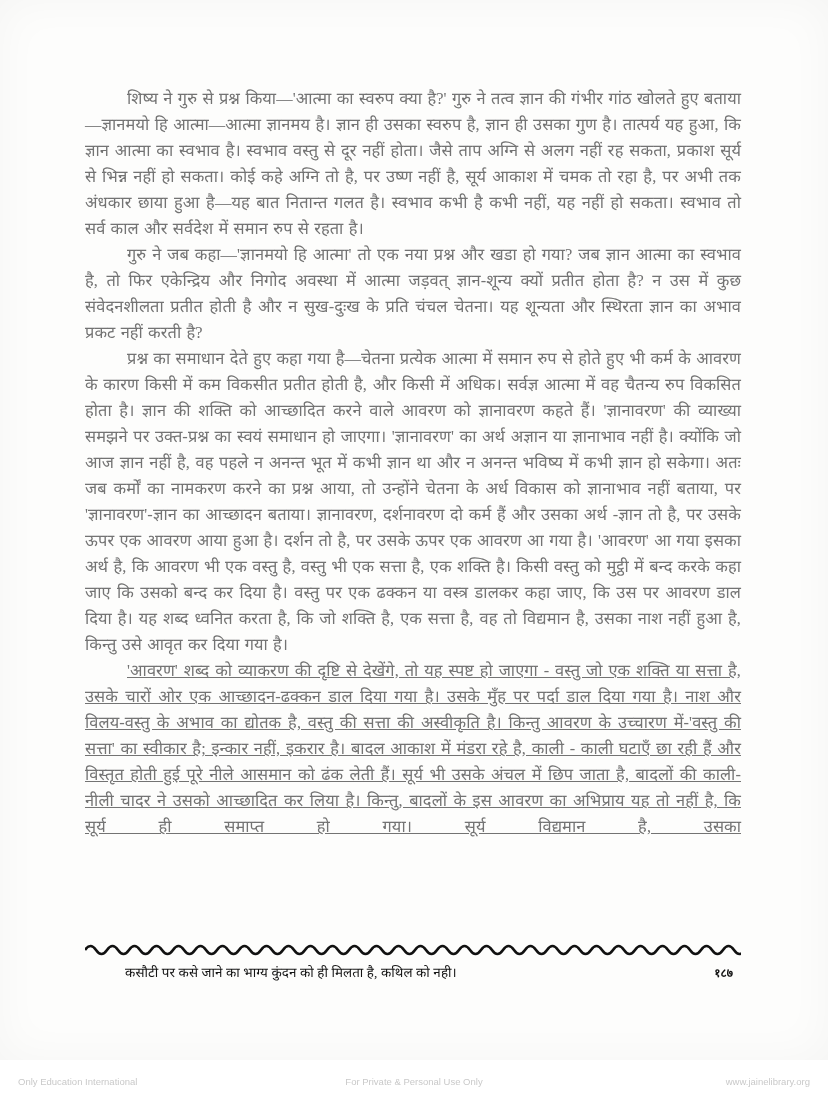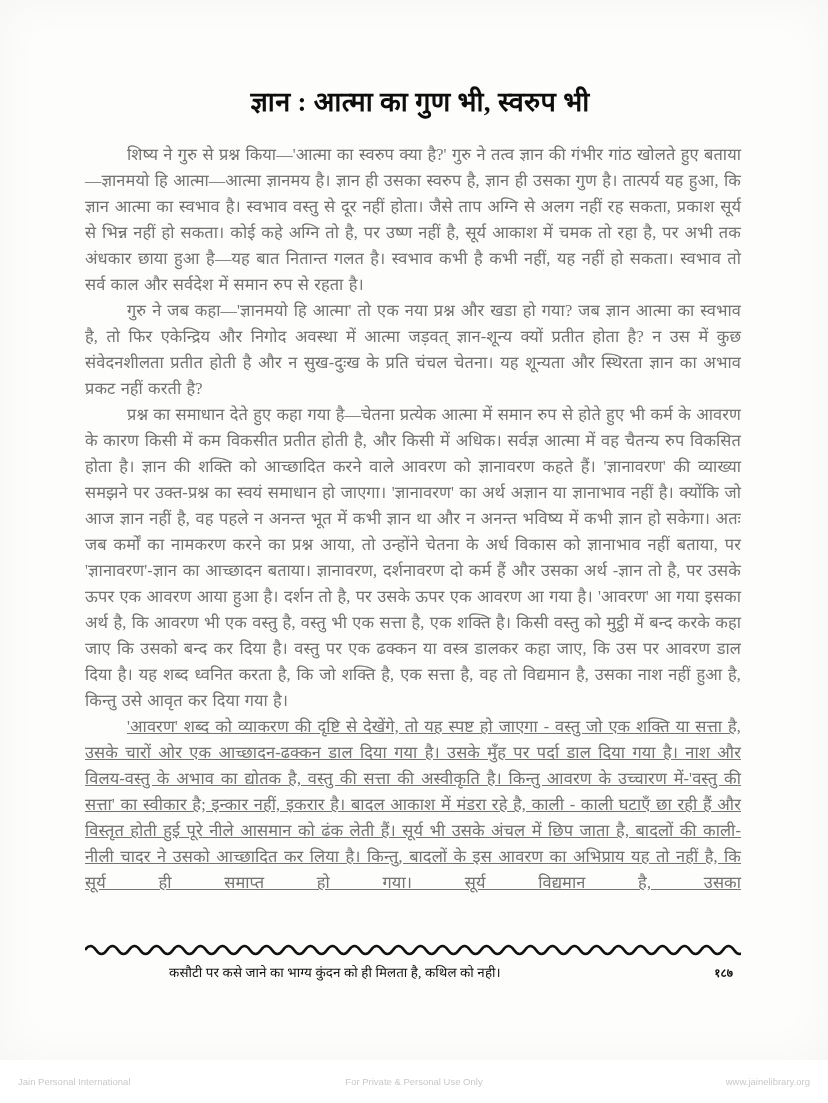--- a/index.html
+++ b/index.html
@@ -102,21 +102,21 @@
     top: 963px;
     width: 656px;
     display: flex;
     align-items: baseline;
     justify-content: space-between;
   }
   .footer-quote {
     font-family: "Liberation Serif", "DejaVu Serif", serif;
     font-size: 13.4px;
     color: #141414;
-    margin-left: 84px;
+    margin-left: 40px;
     letter-spacing: 0.1px;
   }
   .folio {
     font-family: "Liberation Serif", "DejaVu Serif", serif;
     font-size: 12px;
     font-weight: 700;
     color: #101010;
     margin-right: 8px;
   }
 
@@ -144,21 +144,20 @@
 </head>
 <body>
 
 <div class="page">
 
   <div class="scan">
     <div class="edge-shadow"></div>
 
     <div class="content">
 
-      <h1 class="title">ज्ञान : आत्मा का गुण भी, स्वरुप भी</h1>
 
 
       <div class="body-text">
         <p>शिष्य ने गुरु से प्रश्न किया—'आत्मा का स्वरुप क्या है?' गुरु ने तत्व ज्ञान की गंभीर गांठ खोलते हुए बताया—ज्ञानमयो हि आत्मा—आत्मा ज्ञानमय है। ज्ञान ही उसका स्वरुप है, ज्ञान ही उसका गुण है। तात्पर्य यह हुआ, कि ज्ञान आत्मा का स्वभाव है। स्वभाव वस्तु से दूर नहीं होता। जैसे ताप अग्नि से अलग नहीं रह सकता, प्रकाश सूर्य से भिन्न नहीं हो सकता। कोई कहे अग्नि तो है, पर उष्ण नहीं है, सूर्य आकाश में चमक तो रहा है, पर अभी तक अंधकार छाया हुआ है—यह बात नितान्त गलत है। स्वभाव कभी है कभी नहीं, यह नहीं हो सकता। स्वभाव तो सर्व काल और सर्वदेश में समान रुप से रहता है।</p>
         <p>गुरु ने जब कहा—'ज्ञानमयो हि आत्मा' तो एक नया प्रश्न और खडा हो गया? जब ज्ञान आत्मा का स्वभाव है, तो फिर एकेन्द्रिय और निगोद अवस्था में आत्मा जड़वत् ज्ञान-शून्य क्यों प्रतीत होता है? न उस में कुछ संवेदनशीलता प्रतीत होती है और न सुख-दुःख के प्रति चंचल चेतना। यह शून्यता और स्थिरता ज्ञान का अभाव प्रकट नहीं करती है?</p>
         <p>प्रश्न का समाधान देते हुए कहा गया है—चेतना प्रत्येक आत्मा में समान रुप से होते हुए भी कर्म के आवरण के कारण किसी में कम विकसीत प्रतीत होती है, और किसी में अधिक। सर्वज्ञ आत्मा में वह चैतन्य रुप विकसित होता है। ज्ञान की शक्ति को आच्छादित करने वाले आवरण को ज्ञानावरण कहते हैं। 'ज्ञानावरण' की व्याख्या समझने पर उक्त-प्रश्न का स्वयं समाधान हो जाएगा। 'ज्ञानावरण' का अर्थ अज्ञान या ज्ञानाभाव नहीं है। क्योंकि जो आज ज्ञान नहीं है, वह पहले न अनन्त भूत में कभी ज्ञान था और न अनन्त भविष्य में कभी ज्ञान हो सकेगा। अतः जब कर्मों का नामकरण करने का प्रश्न आया, तो उन्होंने चेतना के अर्ध विकास को ज्ञानाभाव नहीं बताया, पर 'ज्ञानावरण'-ज्ञान का आच्छादन बताया। ज्ञानावरण, दर्शनावरण दो कर्म हैं और उसका अर्थ -ज्ञान तो है, पर उसके ऊपर एक आवरण आया हुआ है। दर्शन तो है, पर उसके ऊपर एक आवरण आ गया है। 'आवरण' आ गया इसका अर्थ है, कि आवरण भी एक वस्तु है, वस्तु भी एक सत्ता है, एक शक्ति है। किसी वस्तु को मुट्ठी में बन्द करके कहा जाए कि उसको बन्द कर दिया है। वस्तु पर एक ढक्कन या वस्त्र डालकर कहा जाए, कि उस पर आवरण डाल दिया है। यह शब्द ध्वनित करता है, कि जो शक्ति है, एक सत्ता है, वह तो विद्यमान है, उसका नाश नहीं हुआ है, किन्तु उसे आवृत कर दिया गया है।</p>
         <p class="last-full">'आवरण' शब्द को व्याकरण की दृष्टि से देखेंगे, तो यह स्पष्ट हो जाएगा - वस्तु जो एक शक्ति या सत्ता है, उसके चारों ओर एक आच्छादन-ढक्कन डाल दिया गया है। उसके मुँह पर पर्दा डाल दिया गया है। नाश और विलय-वस्तु के अभाव का द्योतक है, वस्तु की सत्ता की अस्वीकृति है। किन्तु आवरण के उच्चारण में-'वस्तु की सत्ता' का स्वीकार है; इन्कार नहीं, इकरार है। बादल आकाश में मंडरा रहे है, काली - काली घटाएँ छा रही हैं और विस्तृत होती हुई पूरे नीले आसमान को ढंक लेती हैं। सूर्य भी उसके अंचल में छिप जाता है, बादलों की काली-नीली चादर ने उसको आच्छादित कर लिया है। किन्तु, बादलों के इस आवरण का अभिप्राय यह तो नहीं है, कि सूर्य ही समाप्त हो गया। सूर्य विद्यमान है, उसका</p>
       </div>
 
     </div>
@@ -174,18 +173,18 @@
       </svg>
     </div>
 
     <div class="page-footer">
       <div class="footer-quote">कसौटी पर कसे जाने का भाग्य कुंदन को ही मिलता है, कथिल को नही।</div>
       <div class="folio">१८७</div>
     </div>
   </div>
 
   <div class="watermark-bar">
-    <div class="wm wm-left">Jain Personal International</div>
+    <div class="wm wm-left">Only Education International</div>
     <div class="wm wm-center">For Private &amp; Personal Use Only</div>
     <div class="wm wm-right">www.jainelibrary.org</div>
   </div>
 
 </div>
 
 </body></html>

